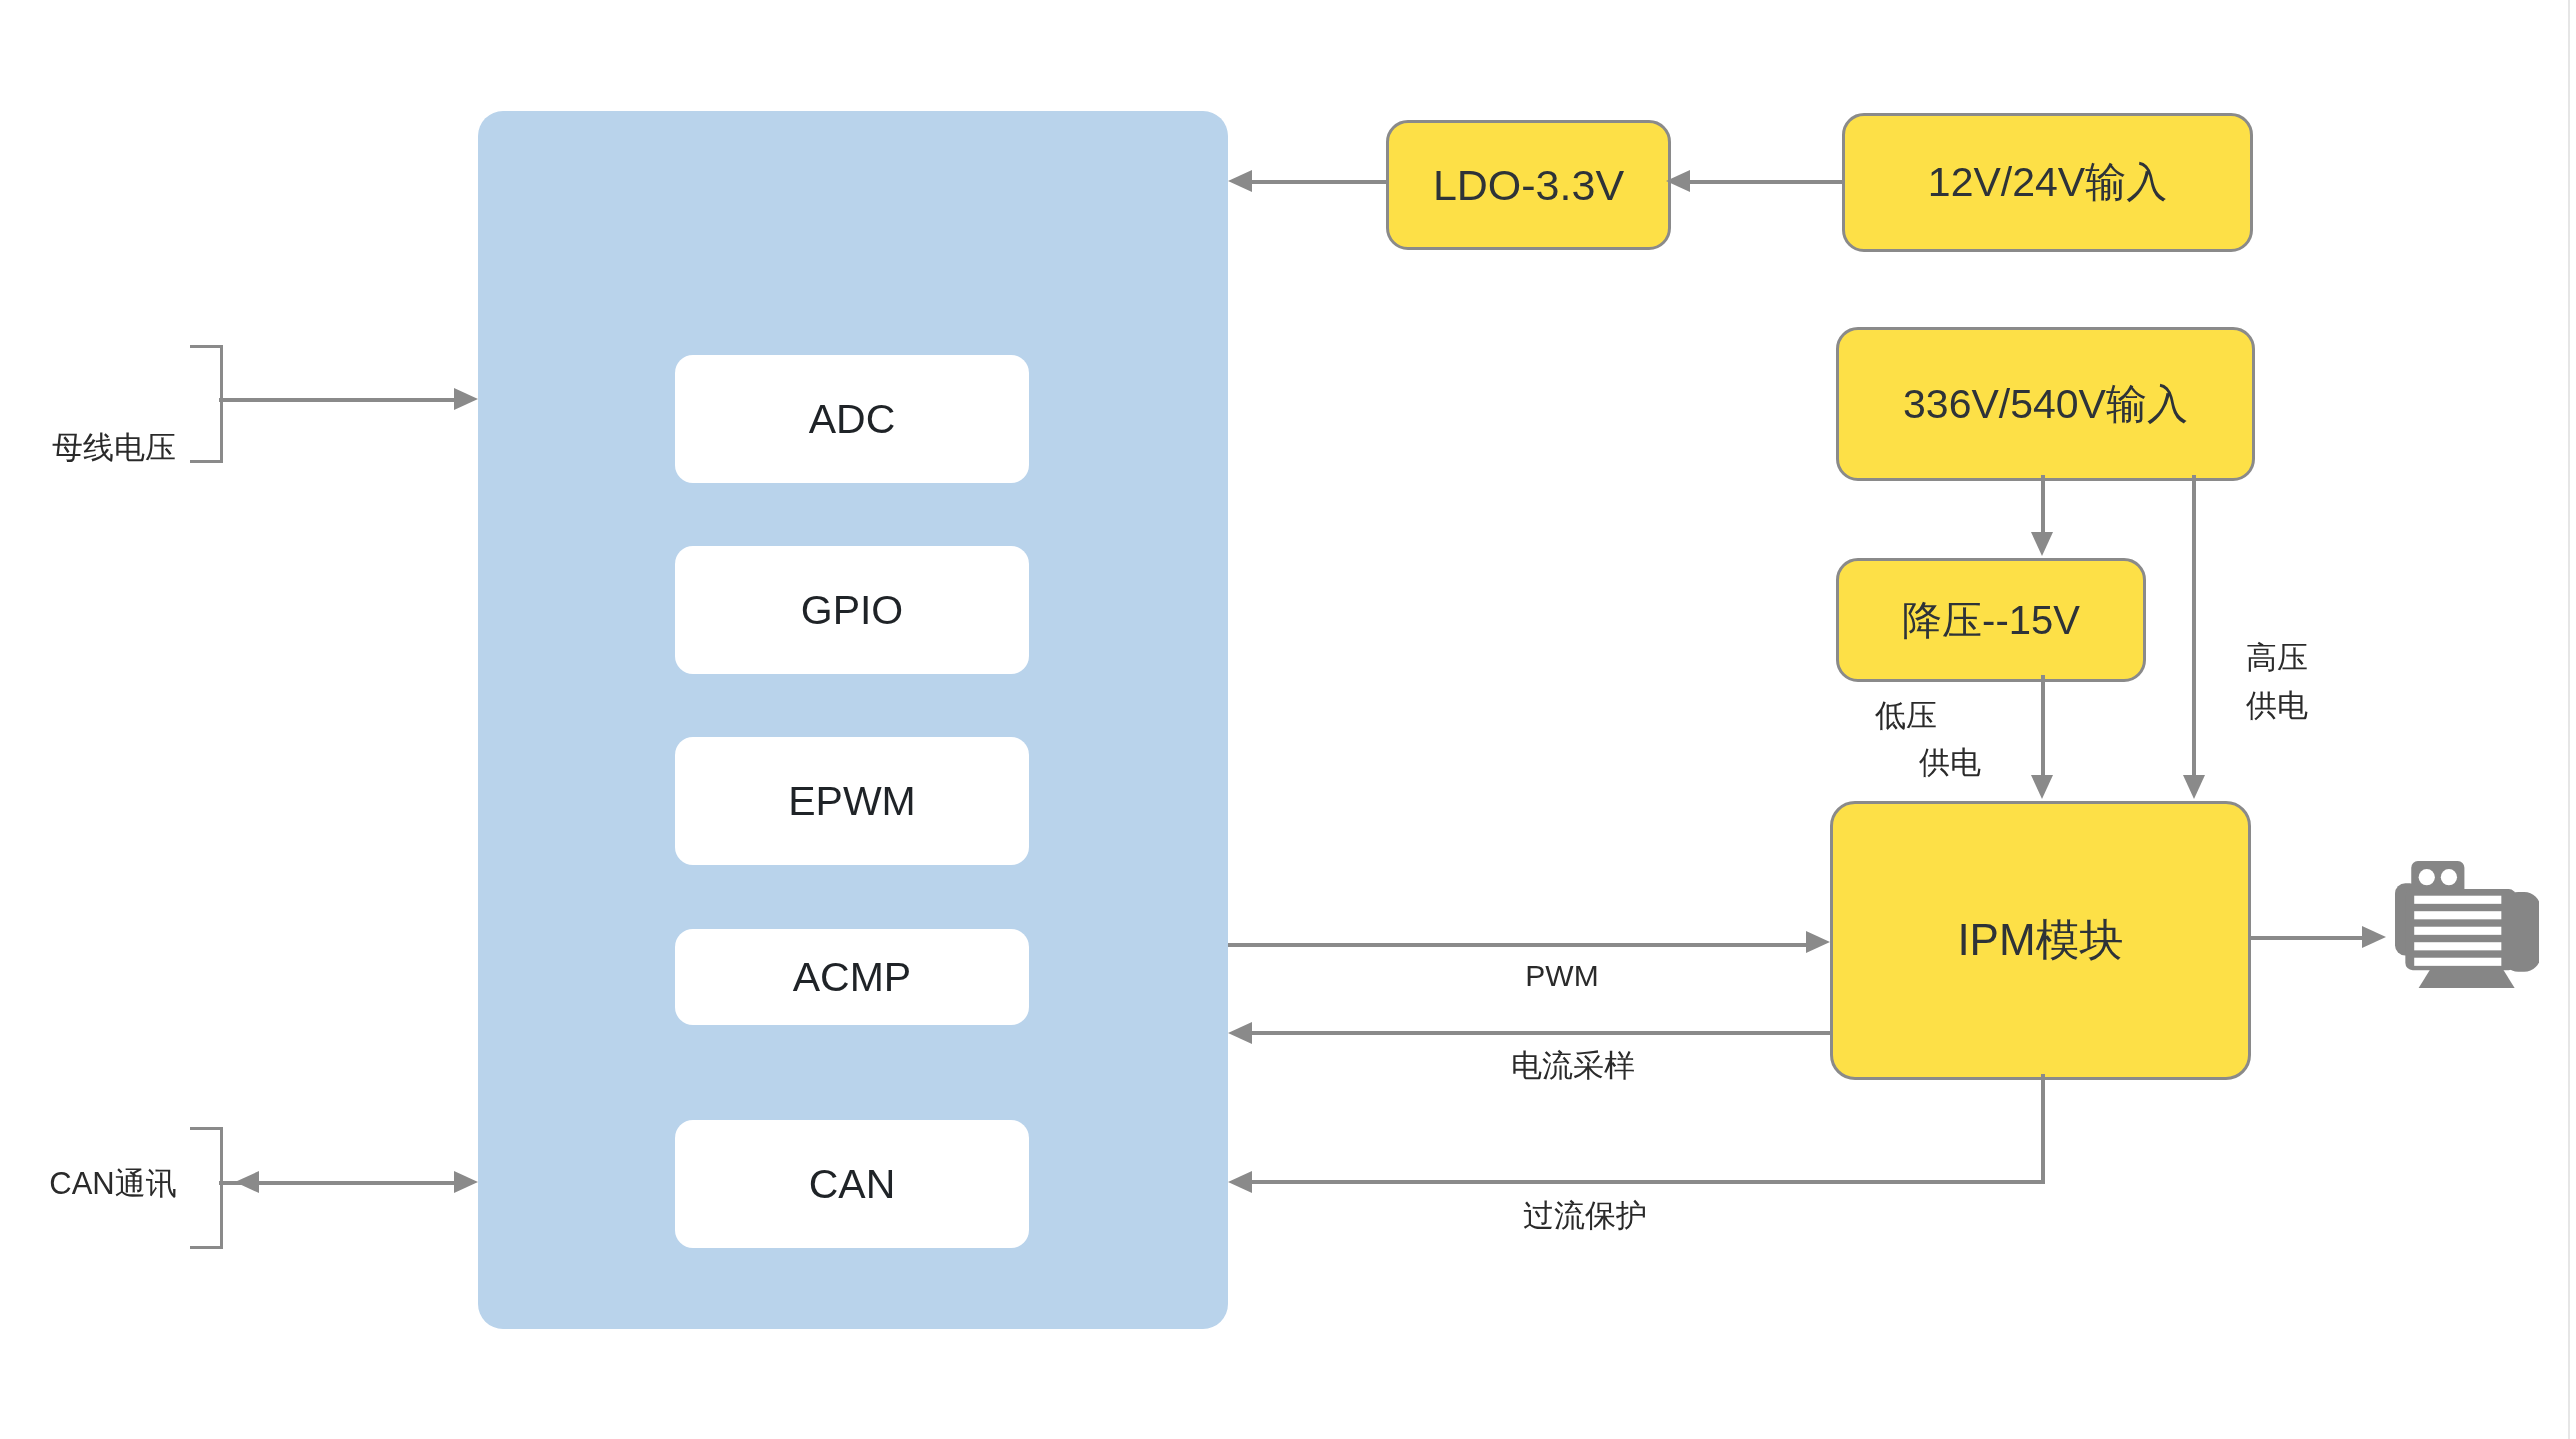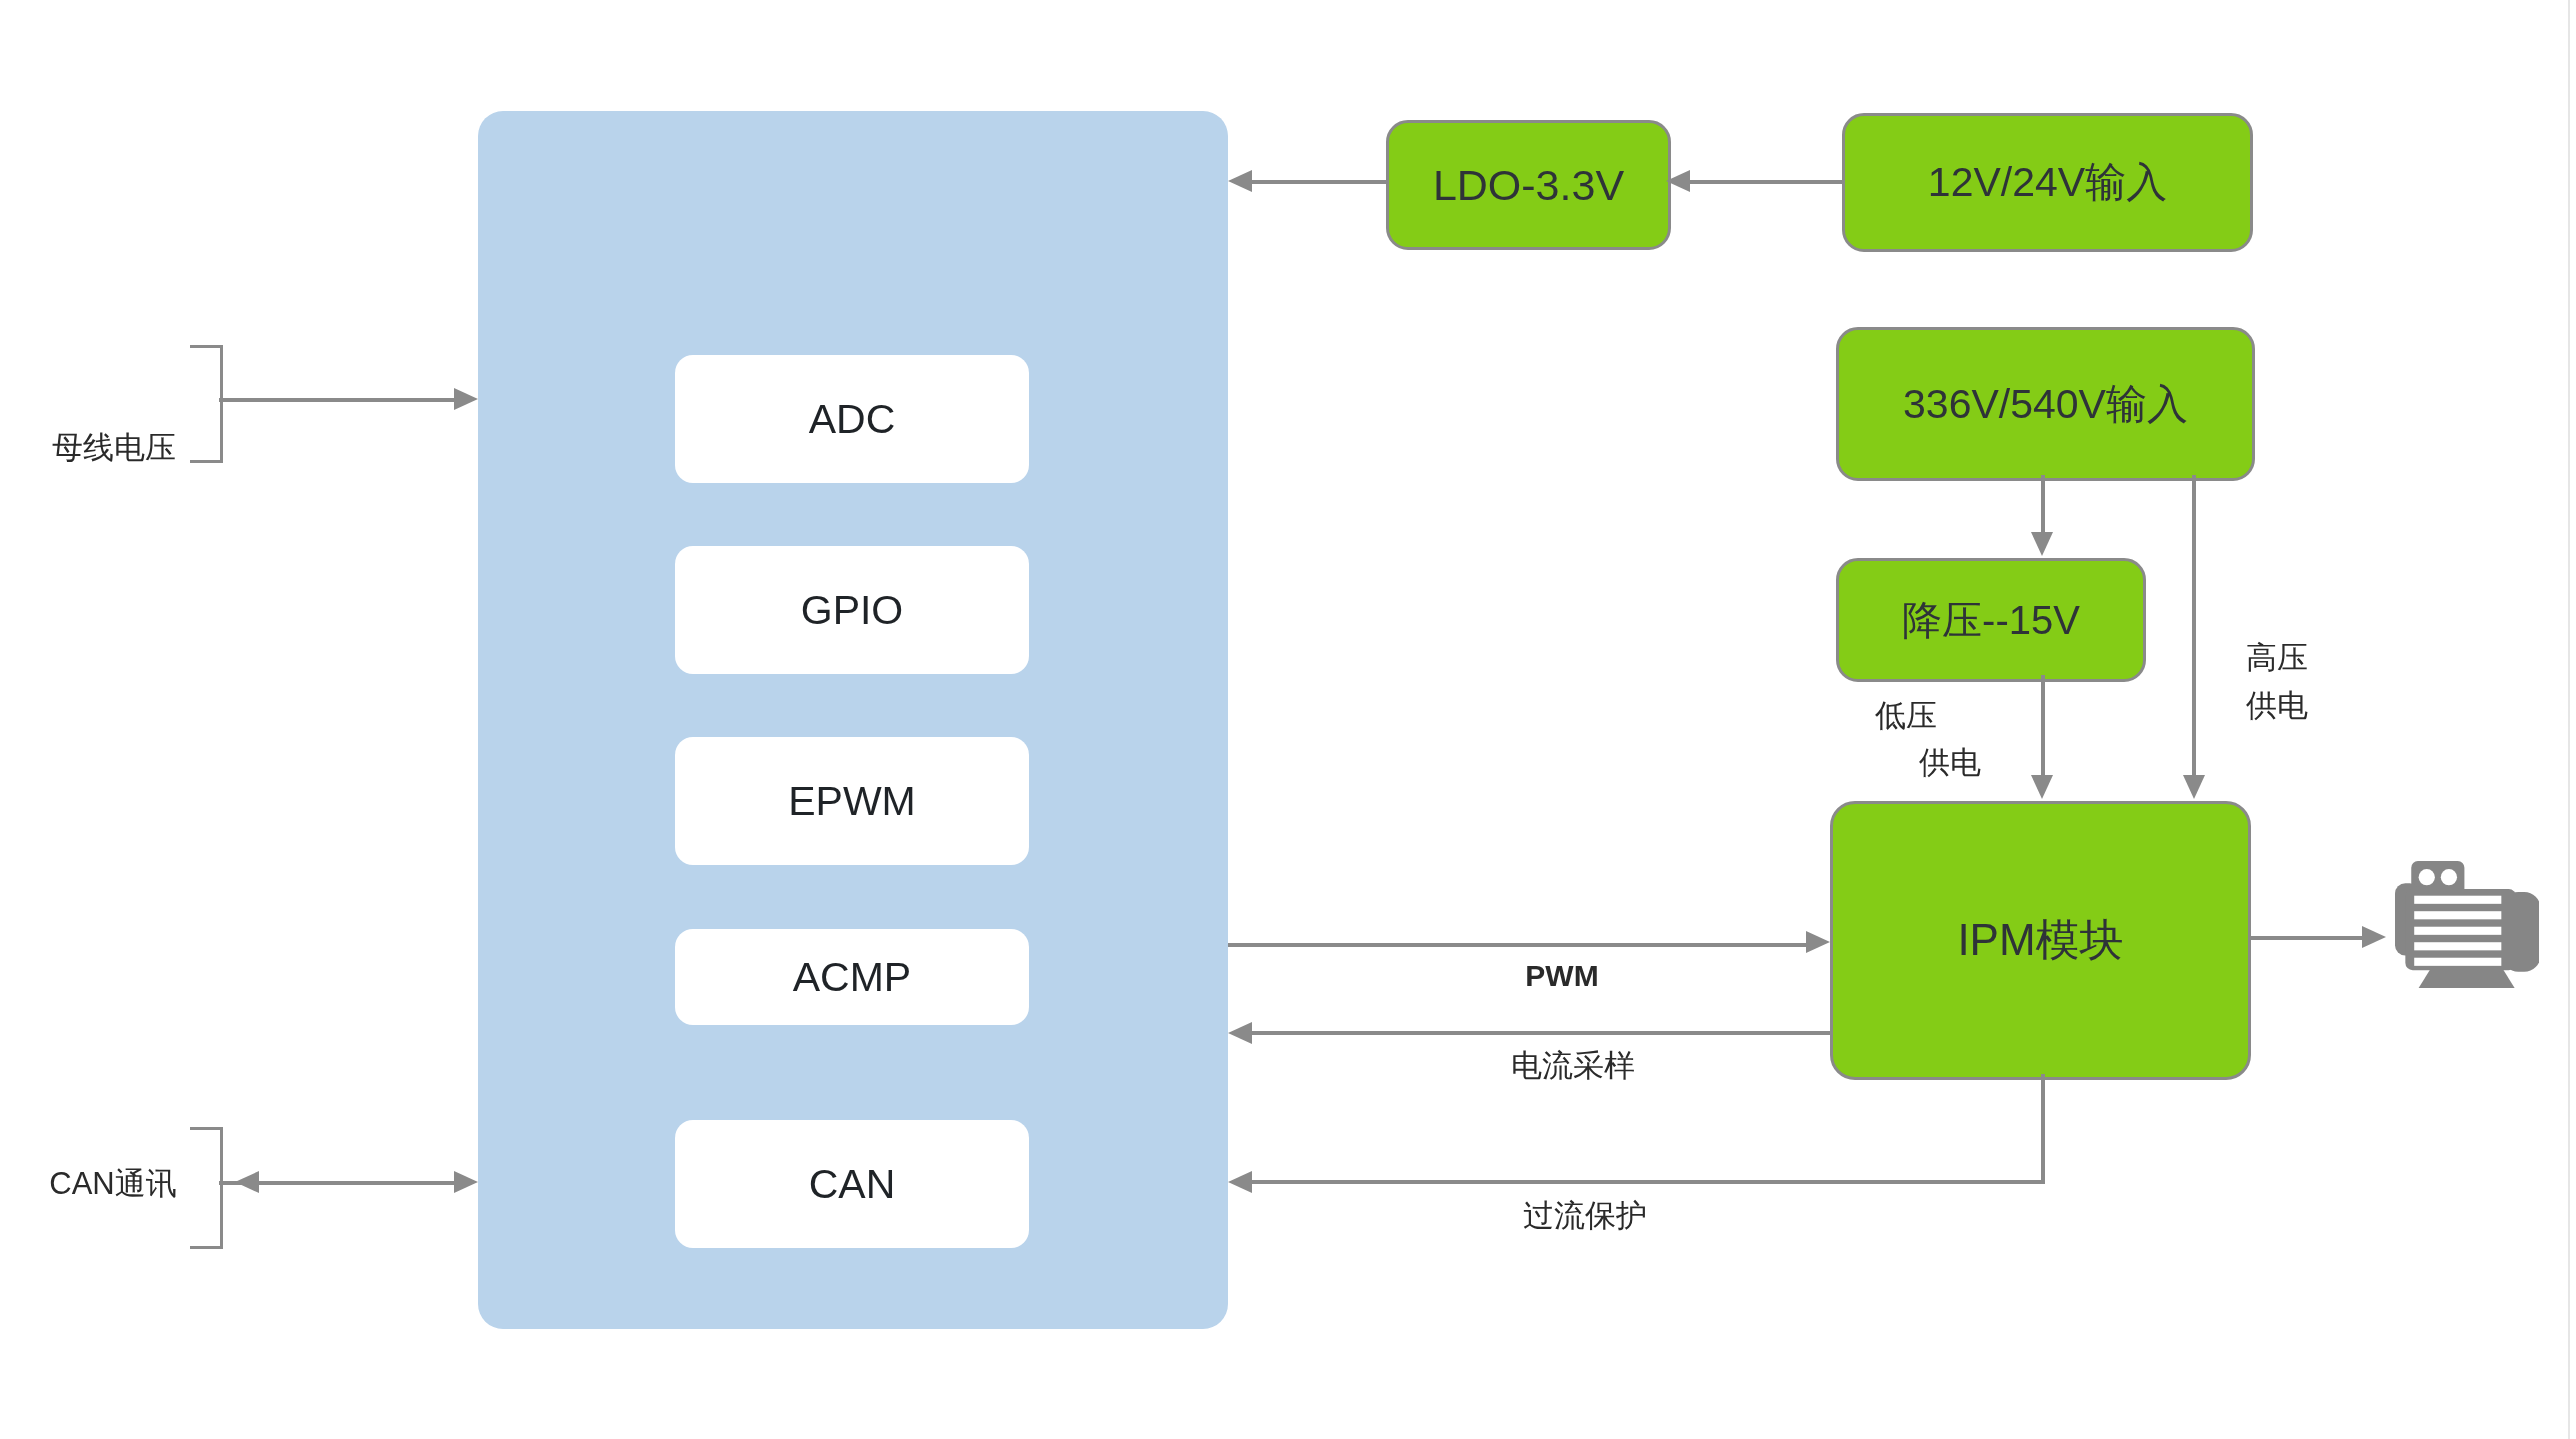--- a/index.html
+++ b/index.html
@@ -1,36 +1,36 @@
 <!DOCTYPE html>
 <html style="font-size:12px"><head>
 <meta charset="utf-8">
 <style>
   html,body{margin:0;padding:0;background:#ffffff;}
   #canvas{
     position:relative;width:2576px;height:1439px;background:#ffffff;overflow:hidden;
     font-family:"Liberation Sans","DejaVu Sans",sans-serif;color:#2e3338;
   }
-  .box{position:absolute;background:#84cc16;border:3.7px solid #8a8a8a;border-radius:22px;
+  .box{position:absolute;background:#fde047;border:3.7px solid #8a8a8a;border-radius:22px;
        display:flex;align-items:center;justify-content:center;font-size:43px;color:#2e3338;}
   .mcu{position:absolute;background:#b9d3eb;border:none;border-radius:25px;}
   .mcu-title{position:absolute;text-align:center;font-size:44px;color:#2e3338;}
   .inner-box{position:absolute;background:#ffffff;border:none;border-radius:18px;
        display:flex;align-items:center;justify-content:center;font-size:41px;color:#1f2327;}
   .hline{position:absolute;height:3.7px;background:#8a8a8a;}
   .vline{position:absolute;width:3.7px;background:#8a8a8a;}
   .head-left{position:absolute;width:0;height:0;border-top:11px solid transparent;
        border-bottom:11px solid transparent;border-right:24px solid #8a8a8a;}
   .head-right{position:absolute;width:0;height:0;border-top:11px solid transparent;
        border-bottom:11px solid transparent;border-left:24px solid #8a8a8a;}
   .head-down{position:absolute;width:0;height:0;border-left:11px solid transparent;
        border-right:11px solid transparent;border-top:24px solid #8a8a8a;}
   .bracket{position:absolute;width:30px;border:3px solid #8a8a8a;border-left:none;background:transparent;}
   .lbl{position:absolute;transform:translate(-50%,-50%);white-space:nowrap;font-size:31px;color:#2a2a2a;}
-  .lbl-sm{font-size:30px;font-weight:bold;}
+  .lbl-sm{font-size:30px;}
   .edge-line{position:absolute;width:1.5px;background:#e6e6e6;top:0;height:1439px;}
 </style>
 </head>
 <body>
 
 <div id="canvas">
 
   <div class="mcu" style="left:478px;top:111px;width:750px;height:1218px;"></div>
 
   <div class="inner-box" style="left:675px;top:355px;width:354px;height:128px;">ADC</div>

